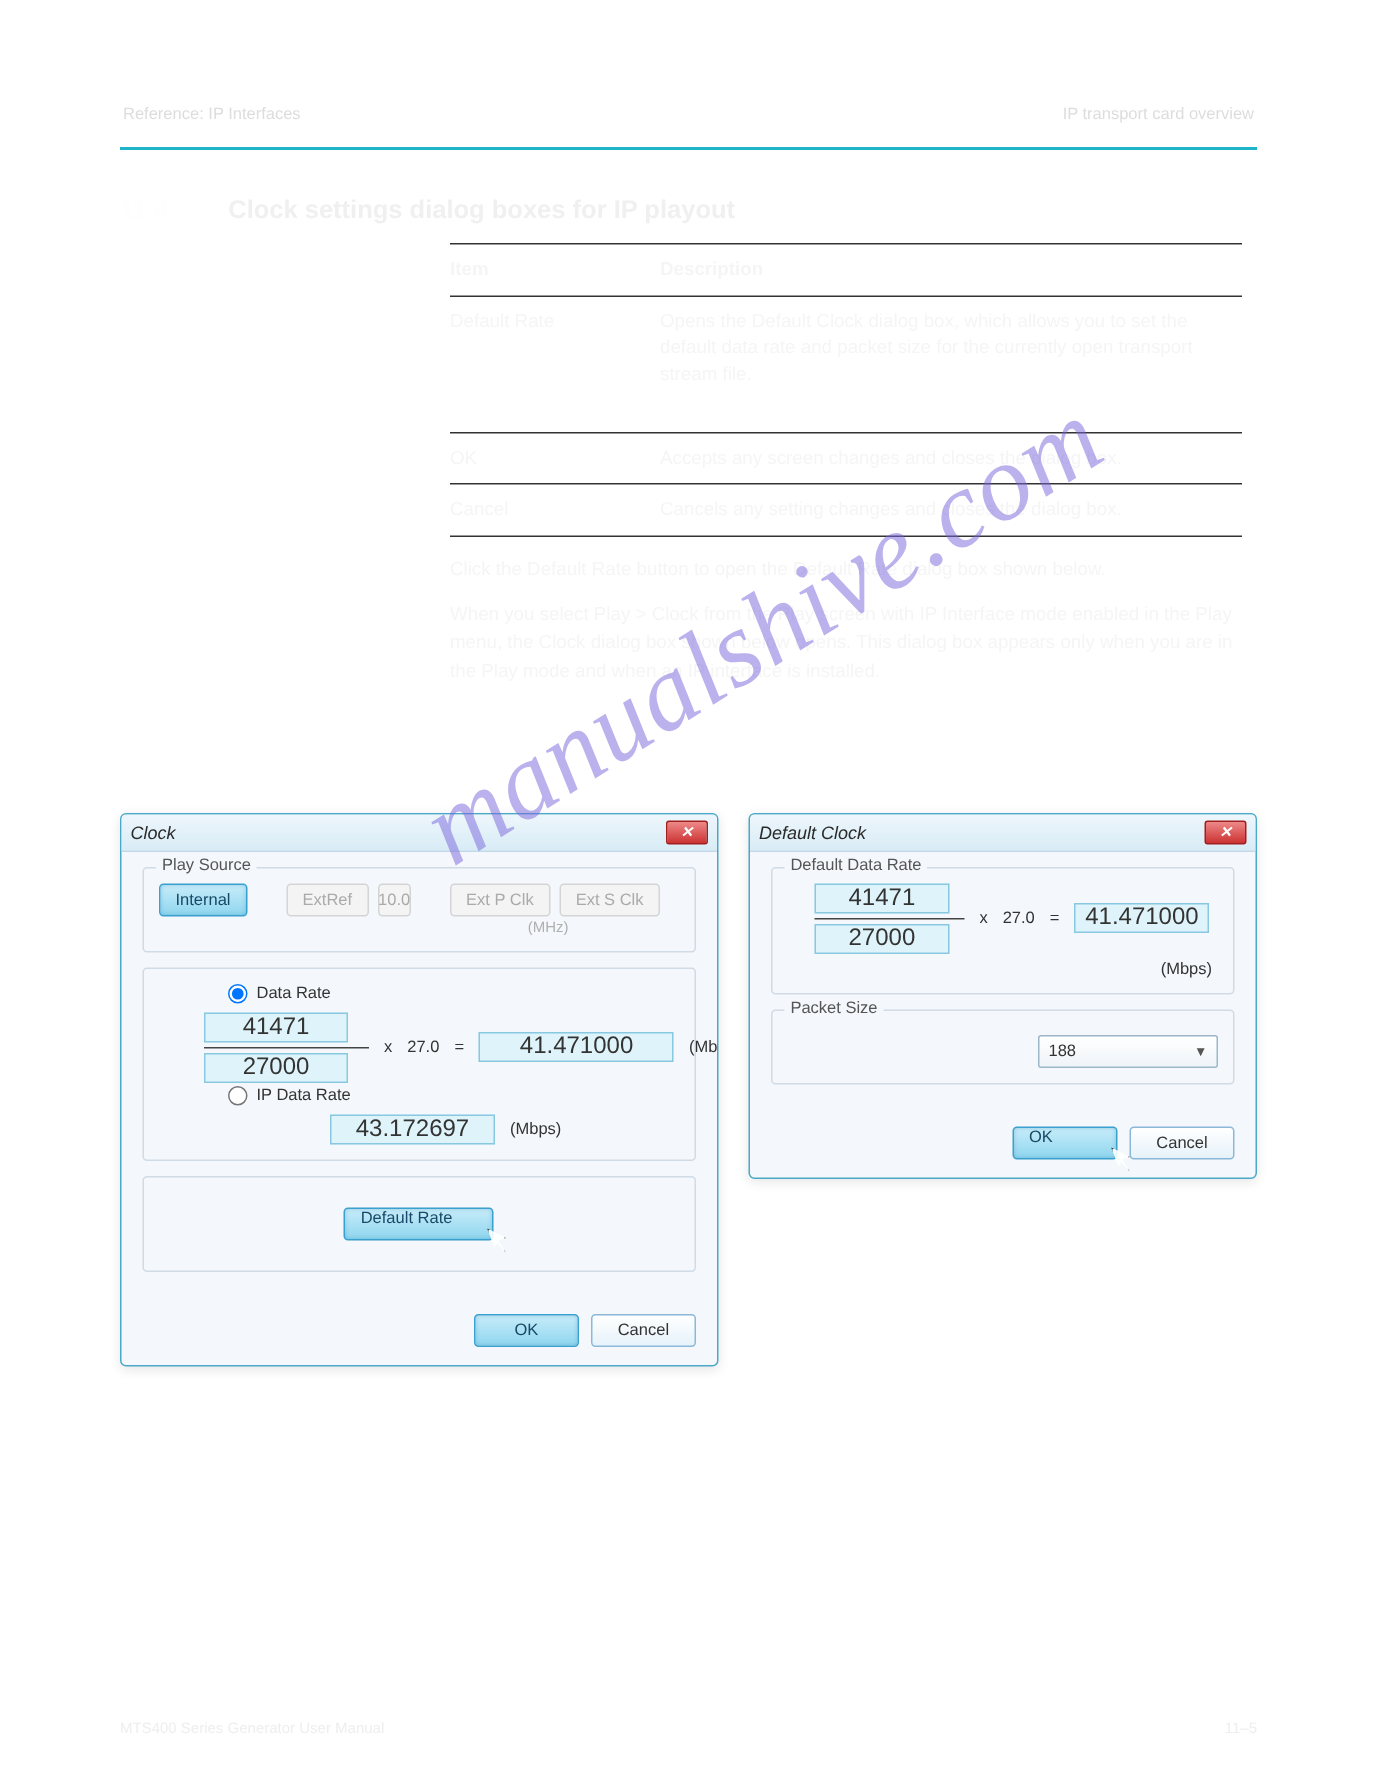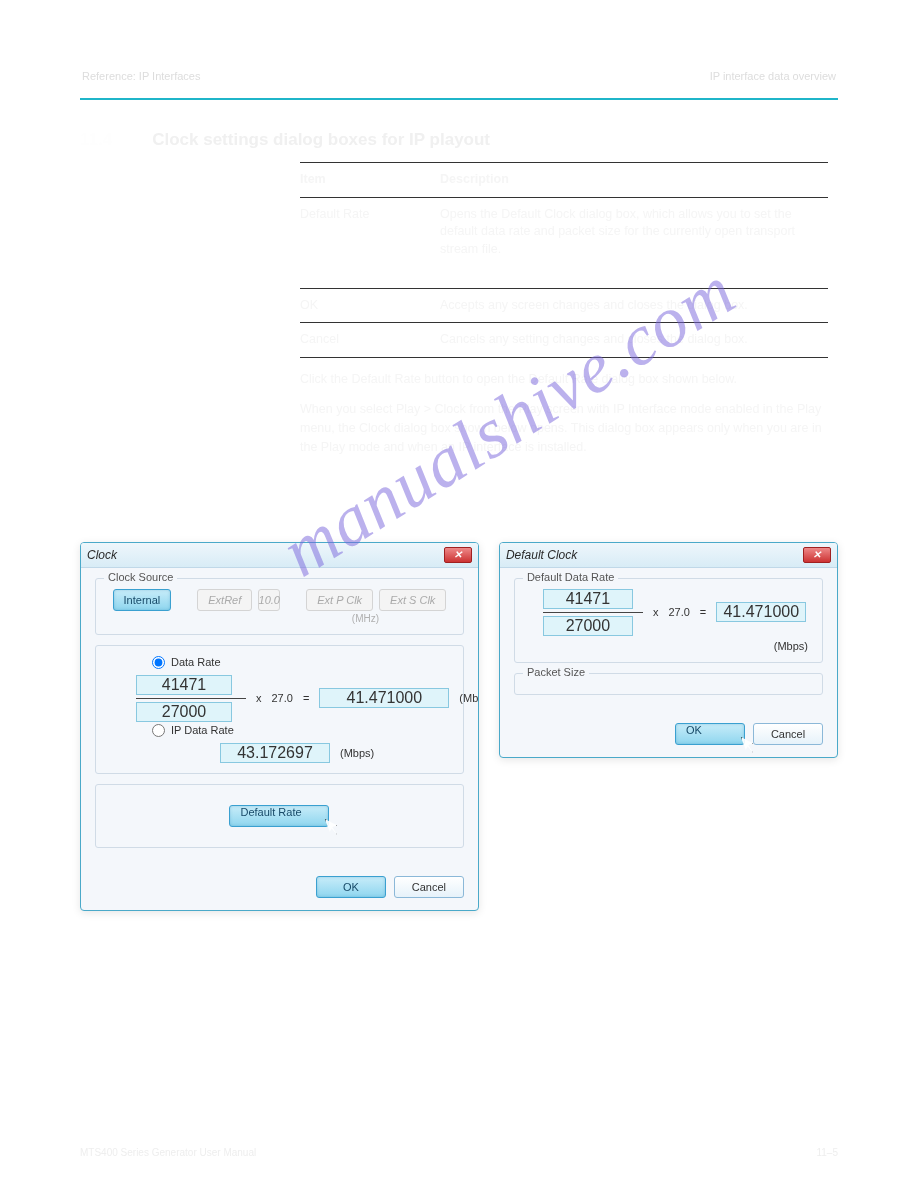--- a/index.html
+++ b/index.html
@@ -134,21 +134,21 @@
   }
   .group-label {
     position: absolute;
     top: -8px;
     left: 8px;
     background: #f4f7fb;
     padding: 0 4px;
     font-size: 11px;
     color: #555;
   }
-  .btn-row { display: flex; gap: 6px; align-items: center; flex-wrap: wrap; justify-content: center; }
+  .btn-row { display: flex; gap: 6px; align-items: center; flex-wrap: wrap; }
   .btn {
     height: 22px;
     padding: 0 10px;
     border: 1px solid #8bb8d8;
     border-radius: 3px;
     background: linear-gradient(to bottom, #fff 0%, #e6f2fa 100%);
     font-size: 11px;
     color: #333;
     cursor: pointer;
     display: inline-flex;
@@ -159,21 +159,20 @@
     background: linear-gradient(to bottom, #c7ecf9 0%, #8fd6ef 100%);
     border-color: #3aa0d0;
     box-shadow: inset 0 0 3px rgba(30,120,170,0.3);
     color: #184a68;
   }
   .btn.disabled {
     color: #aaa;
     border-color: #d4d4d4;
     background: #f4f4f4;
     cursor: default;
-    font-style: italic;
   }
   .mhz-sub {
     font-size: 10px;
     color: #b0b0b0;
     margin-left: 4px;
   }
   .radio-row {
     display: flex;
     align-items: center;
     gap: 6px;
@@ -293,21 +292,21 @@
     padding-left: 0;
   }
 </style>
 </head>
 <body>
 
 <div class="page">
   <div class="header-area">
     <div class="header-top">
       <span>Reference: IP Interfaces</span>
-      <span>IP interface data overview</span>
+      <span>IP transport card overview</span>
     </div>
     <hr class="header-rule">
   </div>
 
   <div class="section-body">
     <div class="section-number-row">
       <span>11.4</span>
       <span class="section-label">Clock settings dialog boxes for IP playout</span>
     </div>
 
@@ -344,21 +343,21 @@
 
 <div class="dialogs-row">
 
   <div class="dlg dlg1">
     <div class="dlg-title">
       <span>Clock</span>
       <div class="dlg-close">✕</div>
     </div>
     <div class="dlg-body">
       <div class="group">
-        <span class="group-label">Clock Source</span>
+        <span class="group-label">Play Source</span>
         <div class="btn-row">
           <span class="btn selected">Internal</span>
           <span style="width:14px"></span>
           <span class="btn disabled">ExtRef</span>
           <span class="btn disabled" style="width:20px">10.0</span>
           <span style="width:14px"></span>
           <span class="btn disabled">Ext P Clk</span>
           <span class="btn disabled">Ext S Clk</span>
         </div>
         <div class="mhz-sub" style="margin-left:172px; margin-top:2px;text-align:center;">(MHz)</div>
@@ -426,20 +425,26 @@
             <span>27.0</span>
             <span>=</span>
             <input class="txtbox" style="width: 90px;" value="41.471000">
           </div>
         </div>
         <div class="unit-right">(Mbps)</div>
       </div>
 
       <div class="group">
         <span class="group-label">Packet Size</span>
+        <div style="display:flex; justify-content:flex-end; padding-top:6px;">
+          <div class="select-box">
+            <span>188</span>
+            <span class="caret">▼</span>
+          </div>
+        </div>
       </div>
     </div>
     <div class="footer-btns">
       <span class="btn selected cursor" style="width:70px;">OK</span>
       <span class="btn" style="width:70px;">Cancel</span>
     </div>
   </div>
 </div>
 
 <div class="page-foot">

